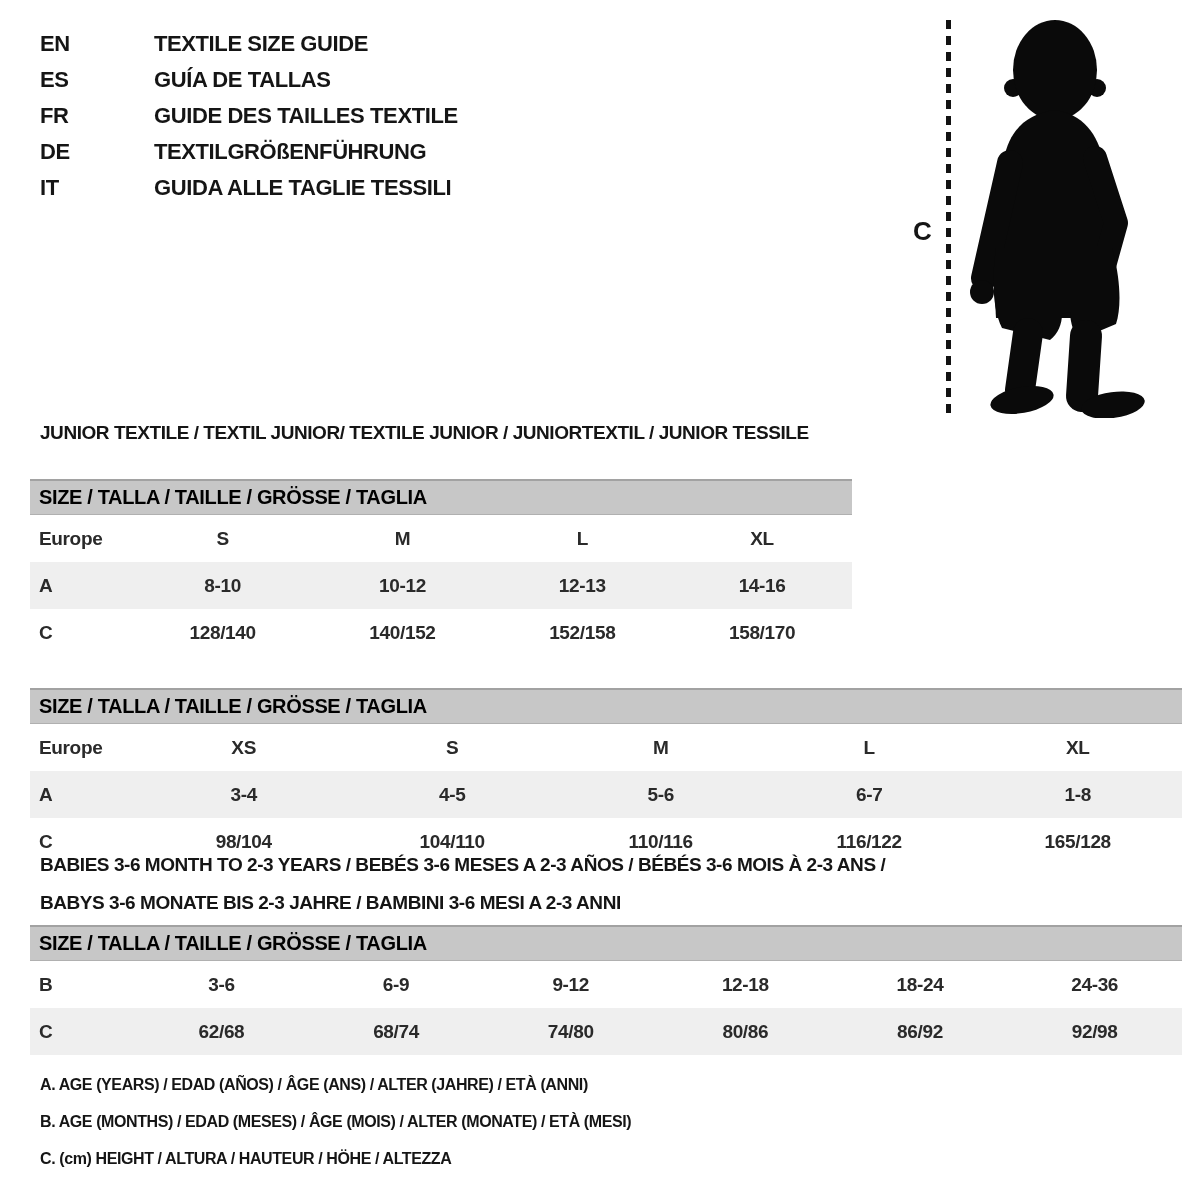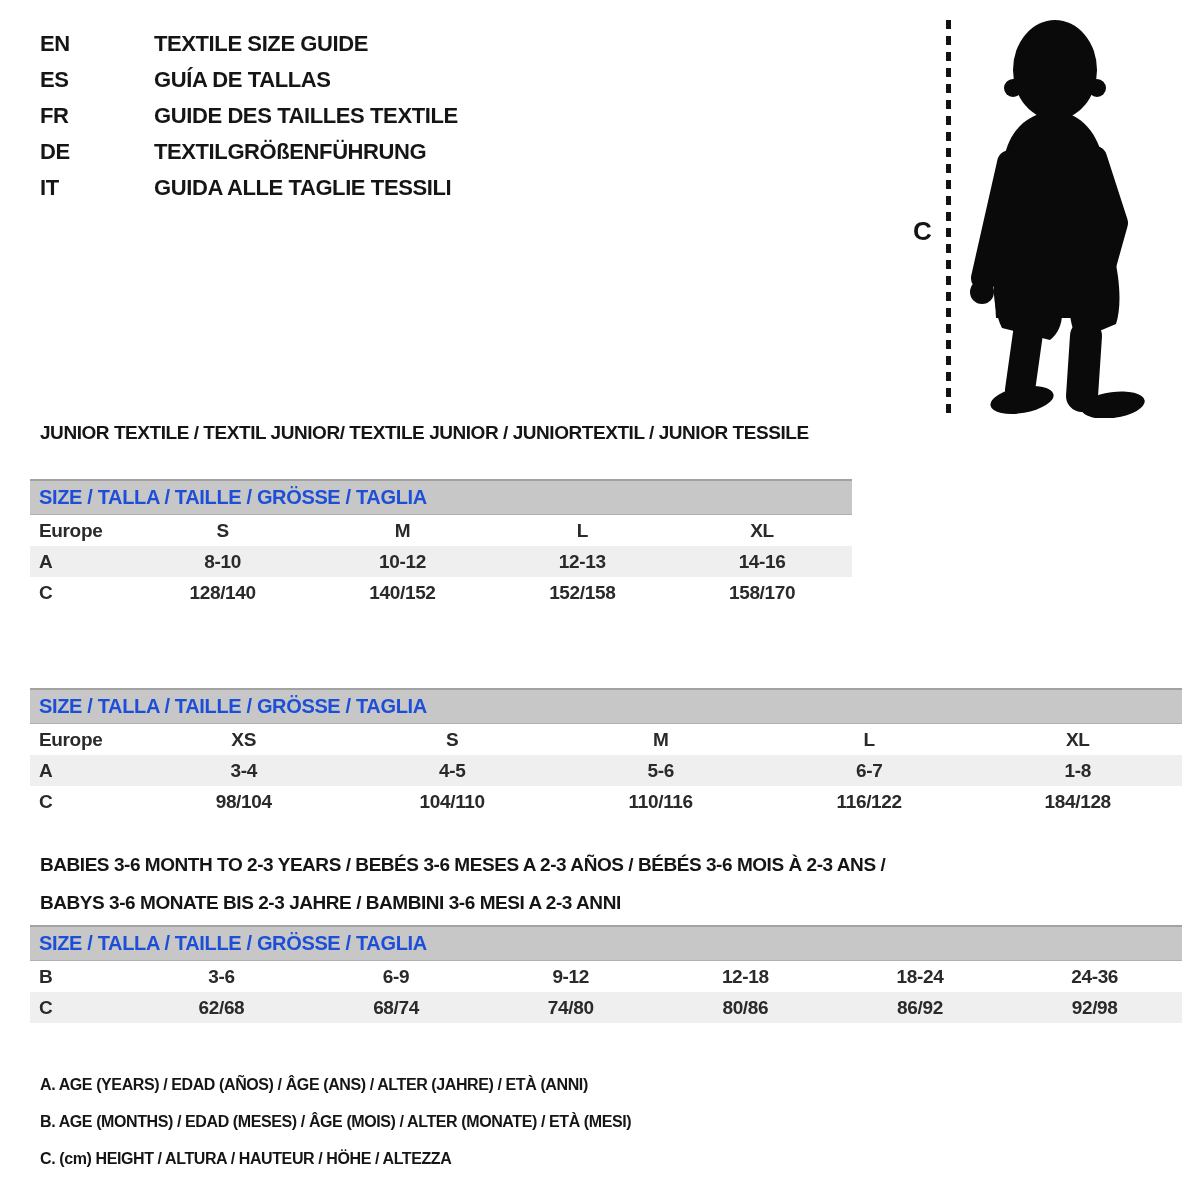--- a/index.html
+++ b/index.html
@@ -18,25 +18,25 @@
   }
   .measure-label{position:absolute;left:913px;top:216px;font-size:26px;font-weight:700;}
   .toddler{position:absolute;left:960px;top:18px;width:195px;height:400px;}
   
   .sec-title{position:absolute;left:40px;font-size:19px;font-weight:700;letter-spacing:-0.45px;white-space:nowrap;}
   .sec-title .sub{font-size:12px;position:relative;top:3px;font-weight:700;}
   .tbl{position:absolute;left:30px;}
   .bar{
     height:33px;background:#c7c7c7;border-top:2px solid #a2a2a2;border-bottom:1px solid #b0b0b0;
     display:flex;align-items:center;padding-left:9px;
-    font-size:20px;font-weight:700;color:#1d4ed8;letter-spacing:-0.35px;
+    font-size:20px;font-weight:700;color:#000000;letter-spacing:-0.35px;
   }
   table{width:100%;border-collapse:collapse;table-layout:fixed;
     font-size:19px;font-weight:700;letter-spacing:-0.35px;color:#2a2a2a;}
-  td{height:31px;padding:0;text-align:center;overflow:hidden;}
+  td{height:47px;padding:0;text-align:center;overflow:hidden;}
   td.lbl{text-align:left;padding-left:9px;}
   tr.striped{background:#efefef;}
   
   .footnotes{position:absolute;left:40px;top:1066px;font-size:16px;font-weight:700;letter-spacing:-0.4px;line-height:37px;}
 </style>
 </head>
 <body>
 
 <div class="page">
 
@@ -152,21 +152,21 @@
         <td>5-6</td>
         <td>6-7</td>
         <td>1-8</td>
       </tr>
       <tr>
         <td class="lbl">C</td>
         <td>98/104</td>
         <td>104/110</td>
         <td>110/116</td>
         <td>116/122</td>
-        <td>184/128</td>
+        <td>165/128</td>
       </tr>
     </tbody>
       </table>
   </div>
 
   <div class="sec-title" style="top:846px;line-height:38px;">
     <div>BABIES 3-6 MONTH TO 2-3 YEARS / BEBÉS 3-6 MESES A 2-3 AÑOS / BÉBÉS 3-6 MOIS À 2-3 ANS /</div>
     <div>BABYS 3-6 MONATE BIS 2-3 JAHRE / BAMBINI 3-6 MESI A 2-3 ANNI</div>
   </div>
   <div class="tbl" style="top:925px;width:1152px;">

